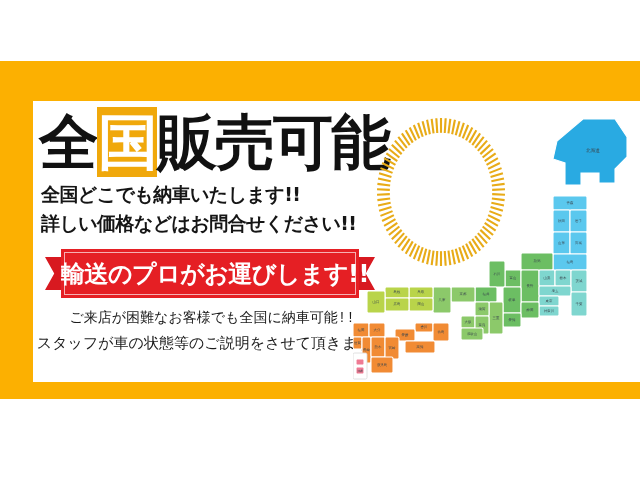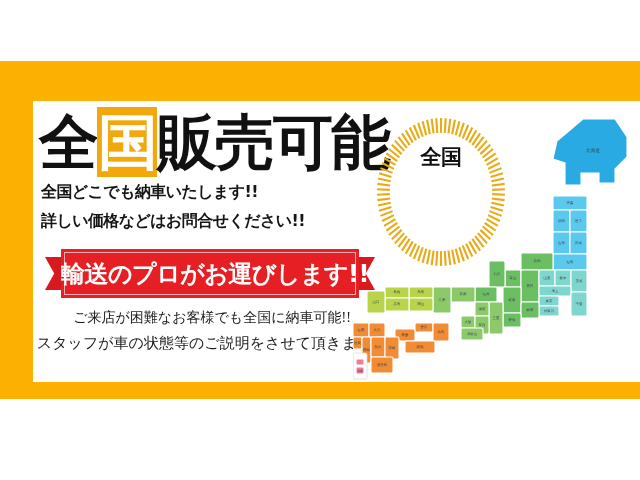--- a/index.html
+++ b/index.html
@@ -69,21 +69,21 @@
     color: #ffffff;
     padding: 0 1px;
   }
 
   .sub-line {
     position: absolute;
     left: 8px;
     white-space: nowrap;
     font-weight: bold;
     color: #151515;
-    font-size: 16px;
+    font-size: 19px;
     letter-spacing: -0.6px;
     font-family: "DejaVu Sans", sans-serif;
   }
   #sub1 { top: 81px; }
   #sub2 { top: 110px; }
 
   
   #ribbon-wrap {
     position: absolute;
     left: 12px;
@@ -140,21 +140,21 @@
 
   
   .note {
     position: absolute;
     left: 0;
     width: 358px;
     text-align: center;
     color: #1b1b1b;
     font-size: 14px;
     white-space: nowrap;
-    font-family: Liberation Serif, serif;
+    font-family: Liberation Mono, monospace;
   }
   #note1 { top: 208px; }
   #note2 { top: 233px; font-size: 15px; }
 
   
   #badge {
     position: absolute;
     left: 334px;
     top: 10px;
     width: 148px;
@@ -312,21 +312,20 @@
               <line x1="48.94" y1="29.37" x2="42.68" y2="16.47" stroke="#e8ab17" stroke-width="2.1"></line>
               <line x1="52.27" y1="27.40" x2="46.83" y2="14.00" stroke="#e8ab17" stroke-width="2.1"></line>
               <line x1="55.71" y1="25.71" x2="51.14" y2="11.88" stroke="#e8ab17" stroke-width="2.1"></line>
               <line x1="59.25" y1="24.31" x2="55.56" y2="10.14" stroke="#e8ab17" stroke-width="2.1"></line>
               <line x1="62.87" y1="23.22" x2="60.08" y2="8.77" stroke="#e8ab17" stroke-width="2.1"></line>
               <line x1="66.55" y1="22.43" x2="64.68" y2="7.79" stroke="#e8ab17" stroke-width="2.1"></line>
               <line x1="70.26" y1="21.96" x2="69.33" y2="7.20" stroke="#e8ab17" stroke-width="2.1"></line>
             </g>
         </svg>
         <div id="badge-text">
-          <div>全国</div>
         </div>
       </div>
 
       <div id="map">
         <svg viewBox="0 0 287 281" width="287" height="281">
           <g id="map-shapes">
               <path class="pref" d="M204 40 L230 18 L262 18 L274 36 L274 56 L262 68 L262 82 L246 82 L246 72 L228 72 L228 84 L212 84 L212 62 L200 58 Z" fill="#29aae2"></path>
               <rect class="pref" x="200" y="95" width="34" height="14" rx="1.4" fill="#5bc8ee"></rect>
               <rect class="pref" x="200" y="109" width="17" height="22" rx="1.4" fill="#5bc8ee"></rect>
               <rect class="pref" x="217" y="109" width="17" height="22" rx="1.4" fill="#5bc8ee"></rect>

